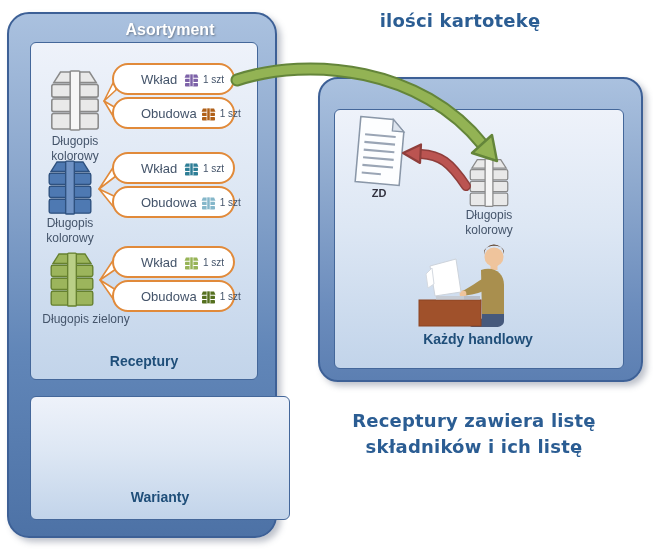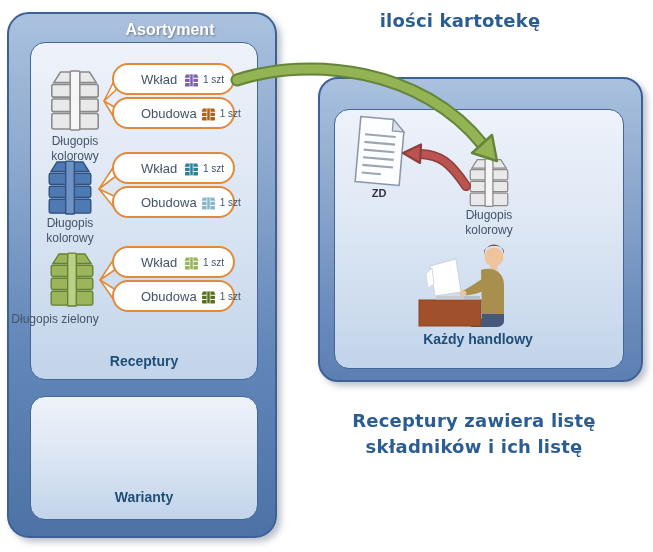--- a/index.html
+++ b/index.html
@@ -6,24 +6,24 @@
   #canvas{position:relative;width:653px;height:552px;background:#ffffff;overflow:hidden;
           font-family:"Liberation Sans", sans-serif;}
 
   
   .panel{position:absolute;border-radius:22px;border:2px solid #3d6096;
          background:linear-gradient(180deg,#aac1df 0%,#8ba7cd 30%,#6186b8 65%,#4d72a6 100%);
          box-shadow:4px 4px 6px rgba(110,120,140,.45);box-sizing:border-box;}
   #left-panel{left:7px;top:12px;width:270px;height:526px;}
   #right-panel{left:318px;top:77px;width:325px;height:305px;border-radius:20px;
          background:linear-gradient(180deg,#aac1df 0%,#8ea9ce 35%,#6c8dbd 75%,#5c7fb2 100%);}
-  .inner-box{position:absolute;border-radius:15px;border:1.5px solid #44679a;
+  .inner-box{position:absolute;border-radius:6px;border:1.5px solid #44679a;
          background:linear-gradient(180deg,#eef2fa 0%,#dde7f4 45%,#c2d4ea 100%);box-sizing:border-box;}
   #recipes-box{left:21px;top:28px;width:228px;height:338px;}
-  #variants-box{left:21px;top:382px;width:228px;height:124px;}
+  #variants-box{left:21px;top:382px;width:260px;height:124px;}
   #kartoteka-box{left:14px;top:30px;width:290px;height:260px;}
 
   .panel-title{position:absolute;left:0;top:7px;width:100%;text-align:center;color:#ffffff;
          font-size:16px;font-weight:bold;text-shadow:1px 1px 2px rgba(0,0,0,.35);padding-left:28px;}
   .box-label{position:absolute;width:100%;text-align:center;font-size:14px;font-weight:bold;color:#1f4e79;}
 
   
   .prod-ic{position:absolute;}
   .prod-gray .s{fill:#e9e9e9;stroke:#8a8a8a;}   .prod-gray .strap{fill:#f6f6f6;stroke:#8a8a8a;}
   .prod-blue .s{fill:#4e79b2;stroke:#2e517f;}   .prod-blue .strap{fill:#7093c5;stroke:#2e517f;}
@@ -95,21 +95,21 @@
 
   <svg class="prod-ic prod-green" style="left:46px;top:252px;z-index:2;" width="52" height="56" viewBox="0 0 60 64">
     <g stroke-width="1.6">
         <path class="s" d="M15,2 h30 l7,11 h-44 z"></path>
       <rect class="s" x="6" y="15" width="48" height="13" rx="2"></rect>
       <rect class="s" x="6" y="30" width="48" height="13" rx="2"></rect>
       <rect class="s" x="6" y="45" width="48" height="16" rx="2"></rect>
       <rect class="strap" x="25" y="1" width="10" height="61" rx="1"></rect>
       </g>
   </svg>
-  <div class="prod-label" style="left:10px;top:304px;width:90px;z-index:2;margin-top:8px;">Długopis zielony</div>
+  <div class="prod-label" style="left:41px;top:304px;width:90px;z-index:2;margin-top:8px;">Długopis zielony</div>
 
   <svg class="overlay" id="tails-svg">
     <g fill="#ffffff" stroke="#e18a3a" stroke-width="1.6" stroke-linejoin="round">
       <polygon points="104,101 116,77 116,90"></polygon>
       <polygon points="104,101 116,108 116,121"></polygon>
       <polygon points="99,189 116,163 116,176"></polygon>
       <polygon points="99,189 116,197 116,210"></polygon>
       <polygon points="100,280 116,256 116,269"></polygon>
       <polygon points="100,280 116,290 116,303"></polygon>
     </g>

